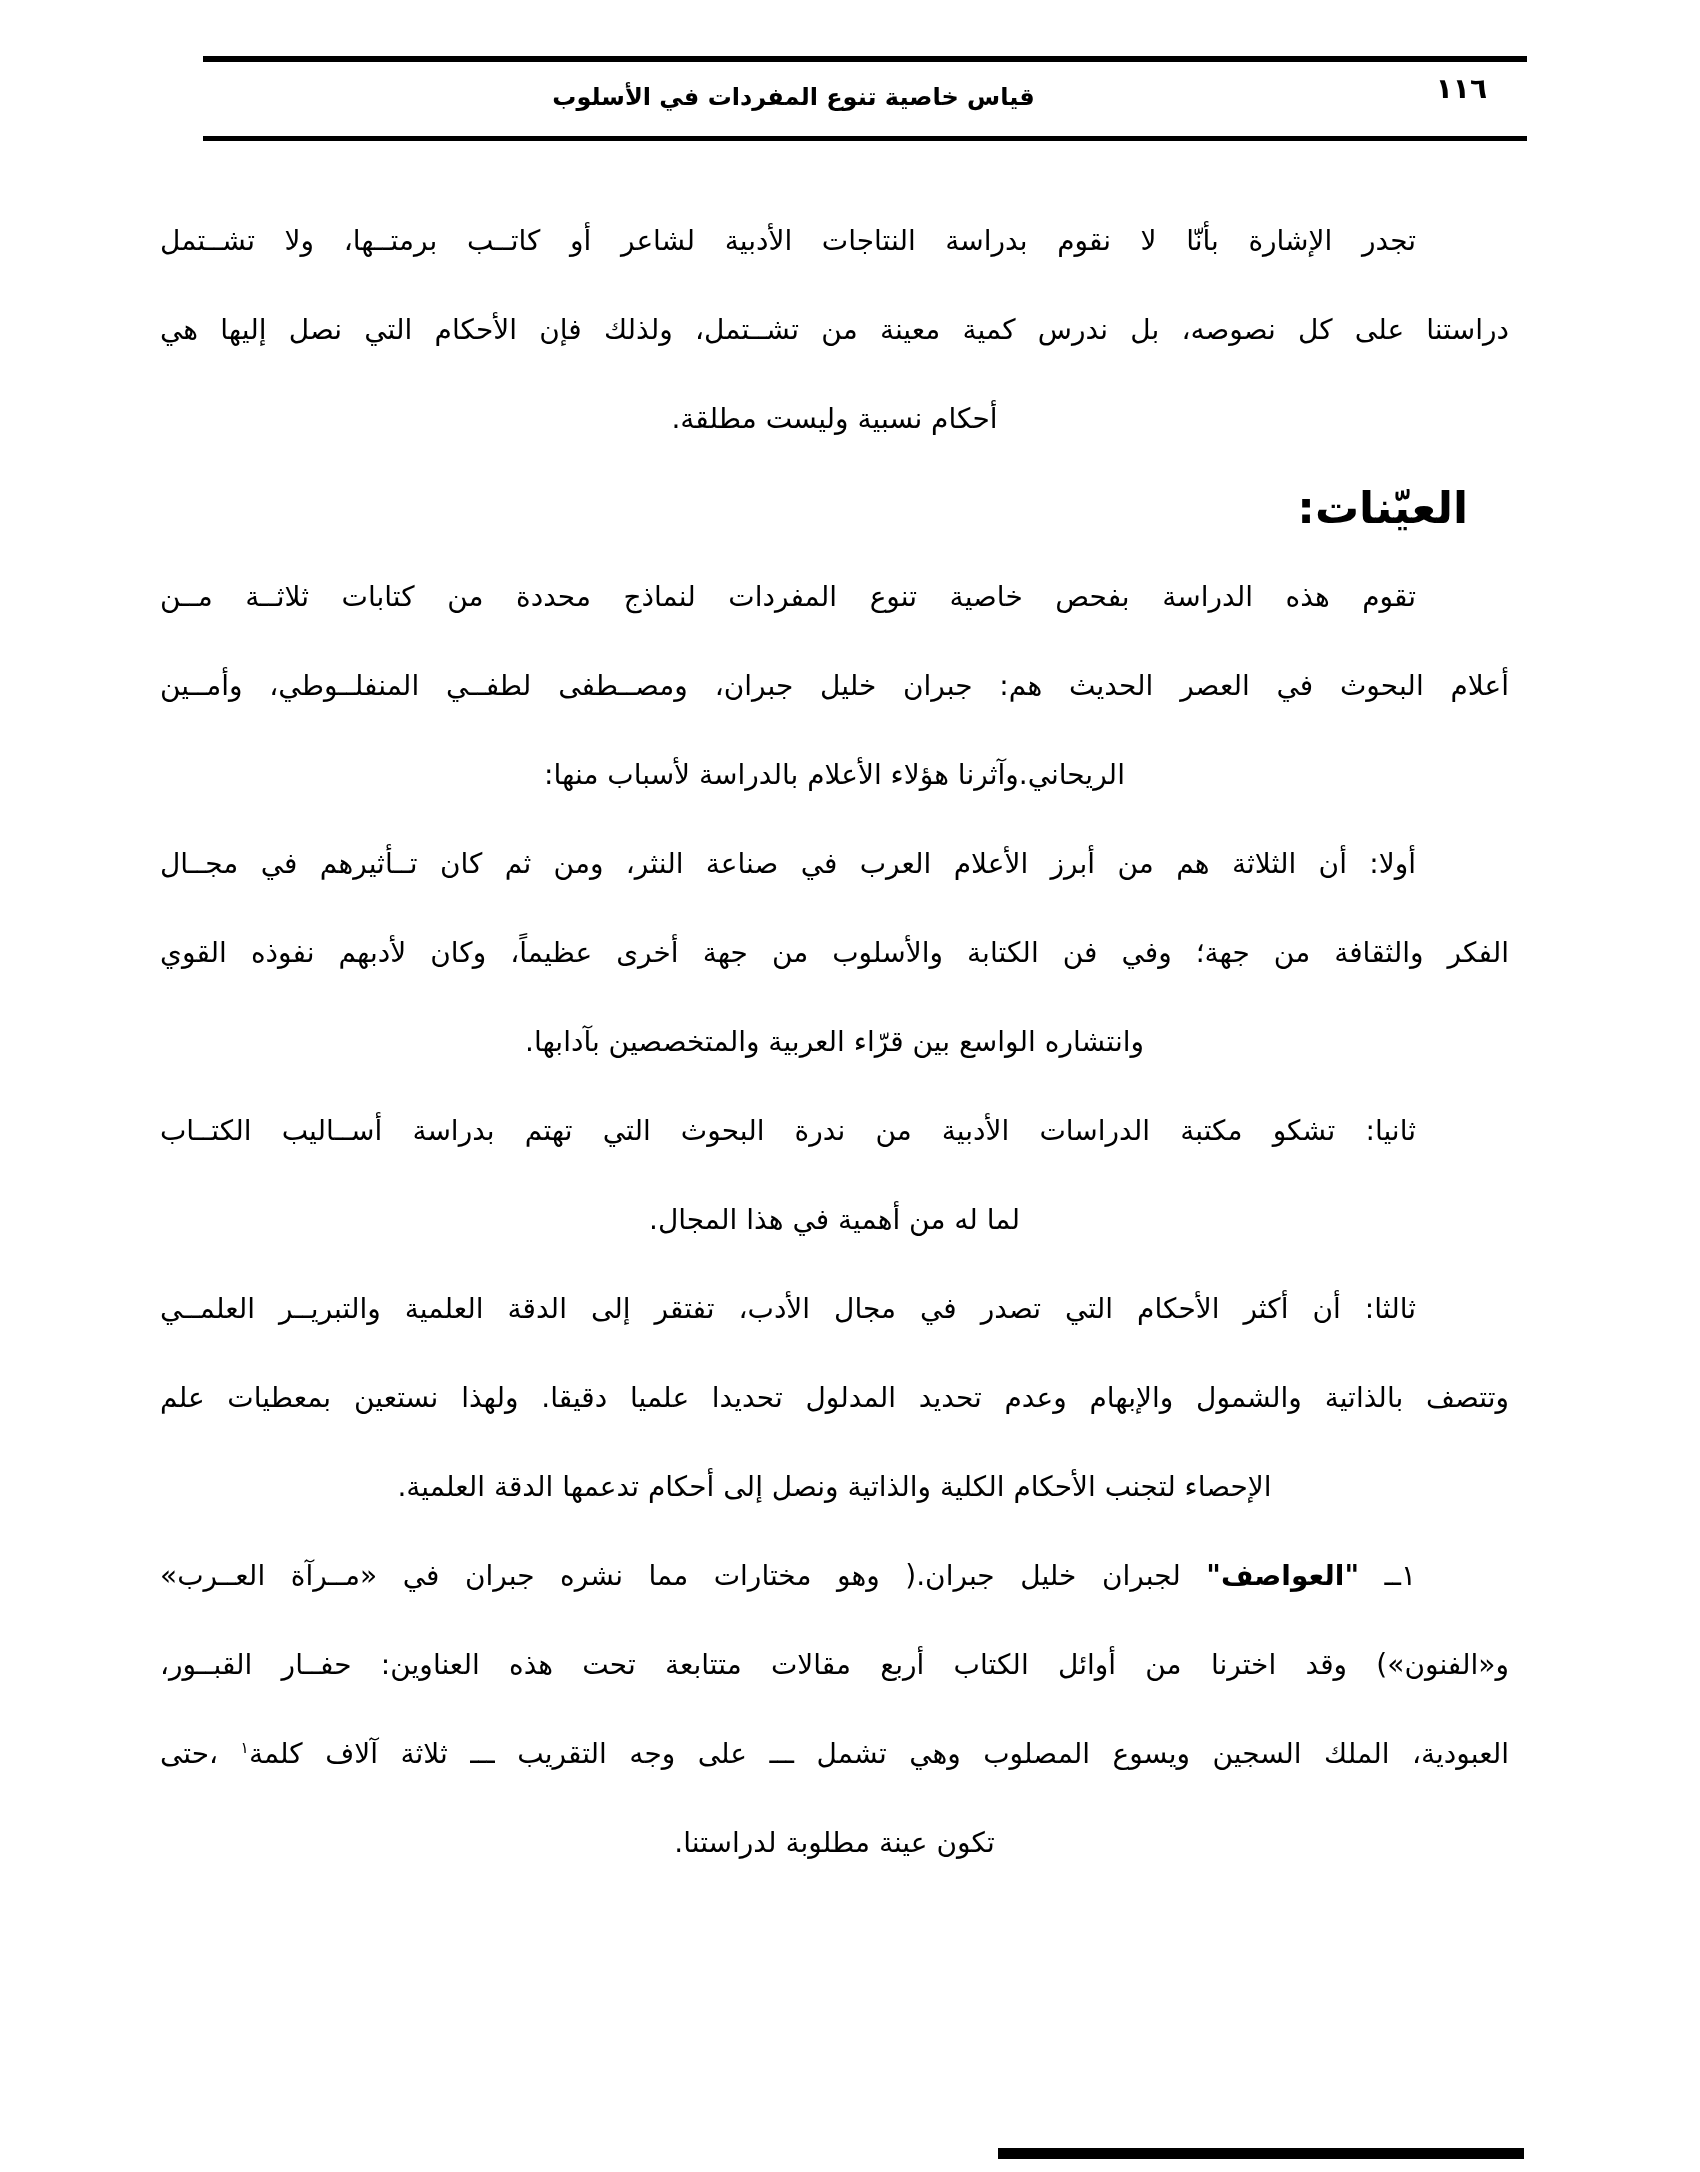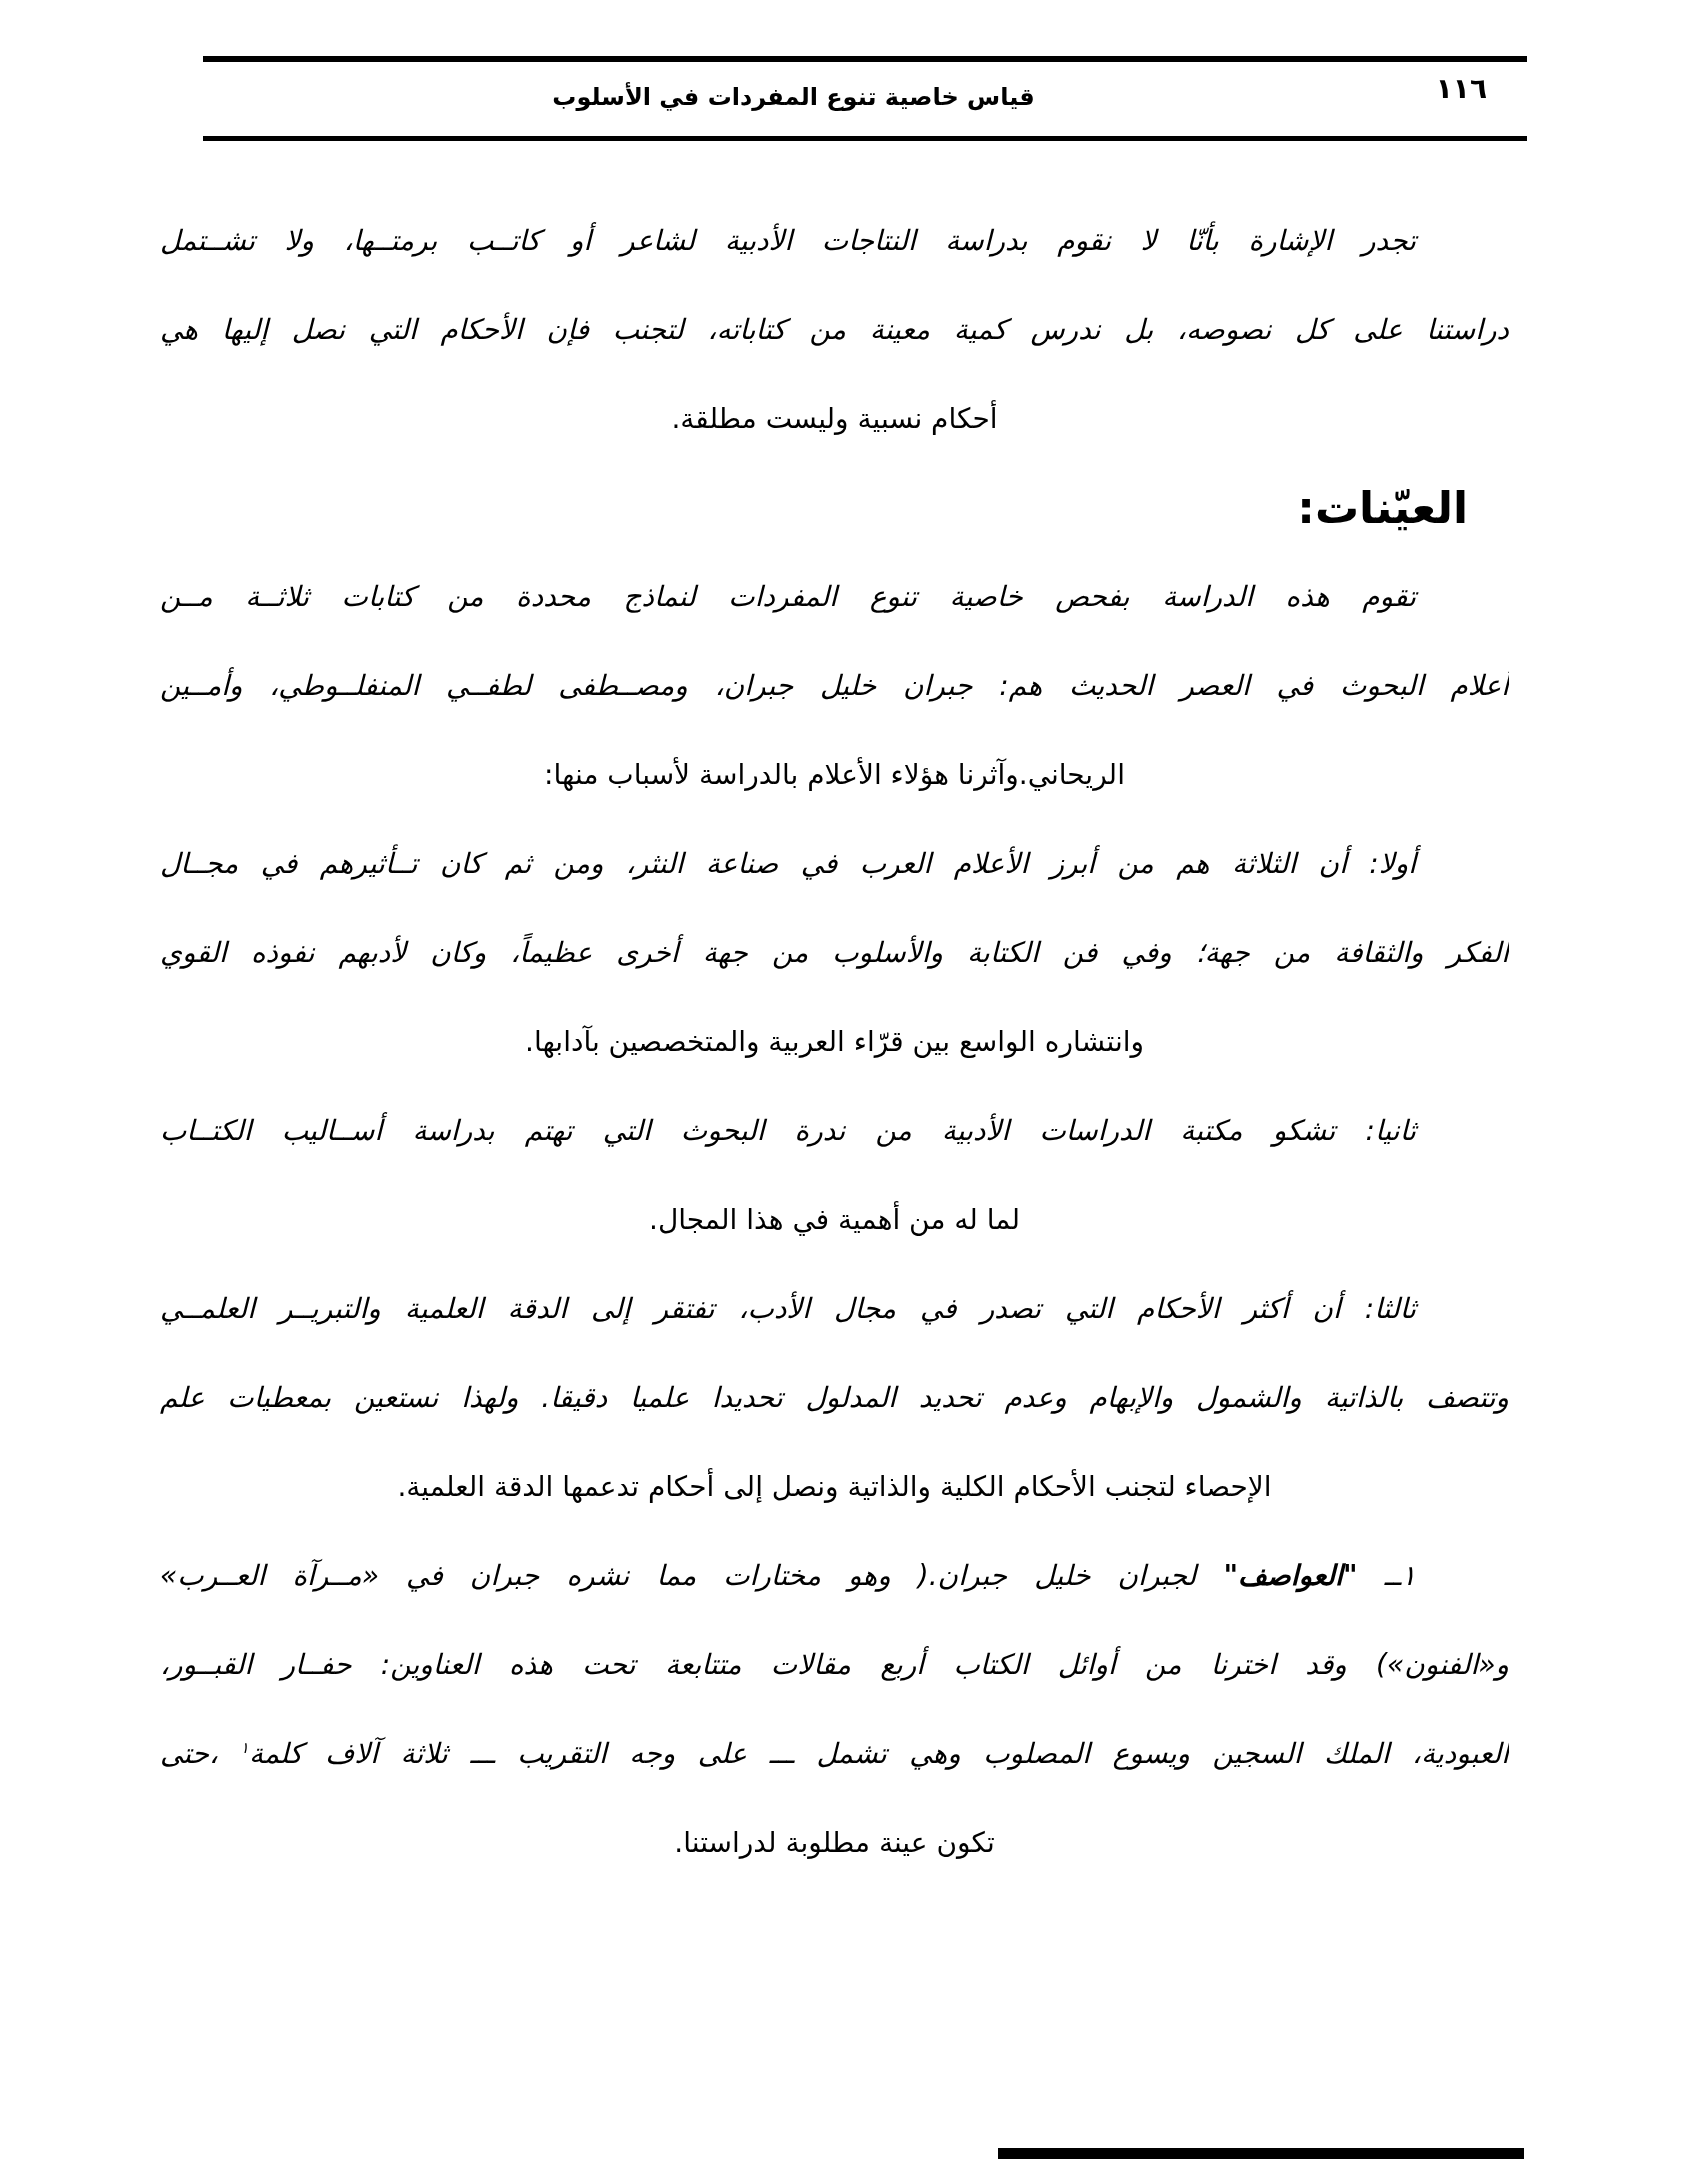--- a/index.html
+++ b/index.html
@@ -56,21 +56,20 @@
     height: 89px;
     line-height: 89px;
     text-align: center;
     overflow: hidden;
     white-space: normal;
   }
   .line.j {
     text-align: justify;
     text-align-last: justify;
     text-justify: inter-word;
-    font-style: italic;
   }
   .line.ind { padding-right: 93px; }
   .line.heading {
     font-weight: bold;
     font-size: 44px;
     padding-right: 41px;
     text-align: right;
   }
   .b   { font-weight: bold; }
   .sup { vertical-align: super; font-size: 55%; line-height: 0; }
@@ -83,21 +82,21 @@
   <div class="rule" id="rule-top"></div>
 
   <div id="page-number">١١٦</div>
 
   <div id="page-title">قياس خاصية تنوع المفردات في الأسلوب</div>
 
   <div class="rule" id="rule-bottom"></div>
 
   <div id="body-text">
       <div class="line j ind"><span>تجدر الإشارة بأنّا لا نقوم بدراسة النتاجات الأدبية لشاعر أو كاتــب برمتــها، ولا تشــتمل</span></div>
-      <div class="line j"><span>دراستنا على كل نصوصه، بل ندرس كمية معينة من كتاباته، لتجنب فإن الأحكام التي نصل إليها هي</span></div>
+      <div class="line j"><span>دراستنا على كل نصوصه، بل ندرس كمية معينة من تشــتمل، ولذلك فإن الأحكام التي نصل إليها هي</span></div>
       <div class="line"><span>أحكام نسبية وليست مطلقة.</span></div>
       <div class="line heading"><span>العيّنات:</span></div>
       <div class="line j ind"><span>تقوم هذه الدراسة بفحص خاصية تنوع المفردات لنماذج محددة من كتابات ثلاثــة مــن</span></div>
       <div class="line j"><span>أعلام البحوث في العصر الحديث هم: جبران خليل جبران، ومصــطفى لطفــي المنفلــوطي، وأمــين</span></div>
       <div class="line"><span>الريحاني.وآثرنا هؤلاء الأعلام بالدراسة لأسباب منها:</span></div>
       <div class="line j ind"><span>أولا: أن الثلاثة هم من أبرز الأعلام العرب في صناعة النثر، ومن ثم كان تــأثيرهم في مجــال</span></div>
       <div class="line j"><span>الفكر والثقافة من جهة؛ وفي فن الكتابة والأسلوب من جهة أخرى عظيماً، وكان لأدبهم نفوذه القوي</span></div>
       <div class="line"><span>وانتشاره الواسع بين قرّاء العربية والمتخصصين بآدابها.</span></div>
       <div class="line j ind"><span>ثانيا: تشكو مكتبة الدراسات الأدبية من ندرة البحوث التي تهتم بدراسة أســاليب الكتــاب</span></div>
       <div class="line"><span>لما له من أهمية في هذا المجال.</span></div>

